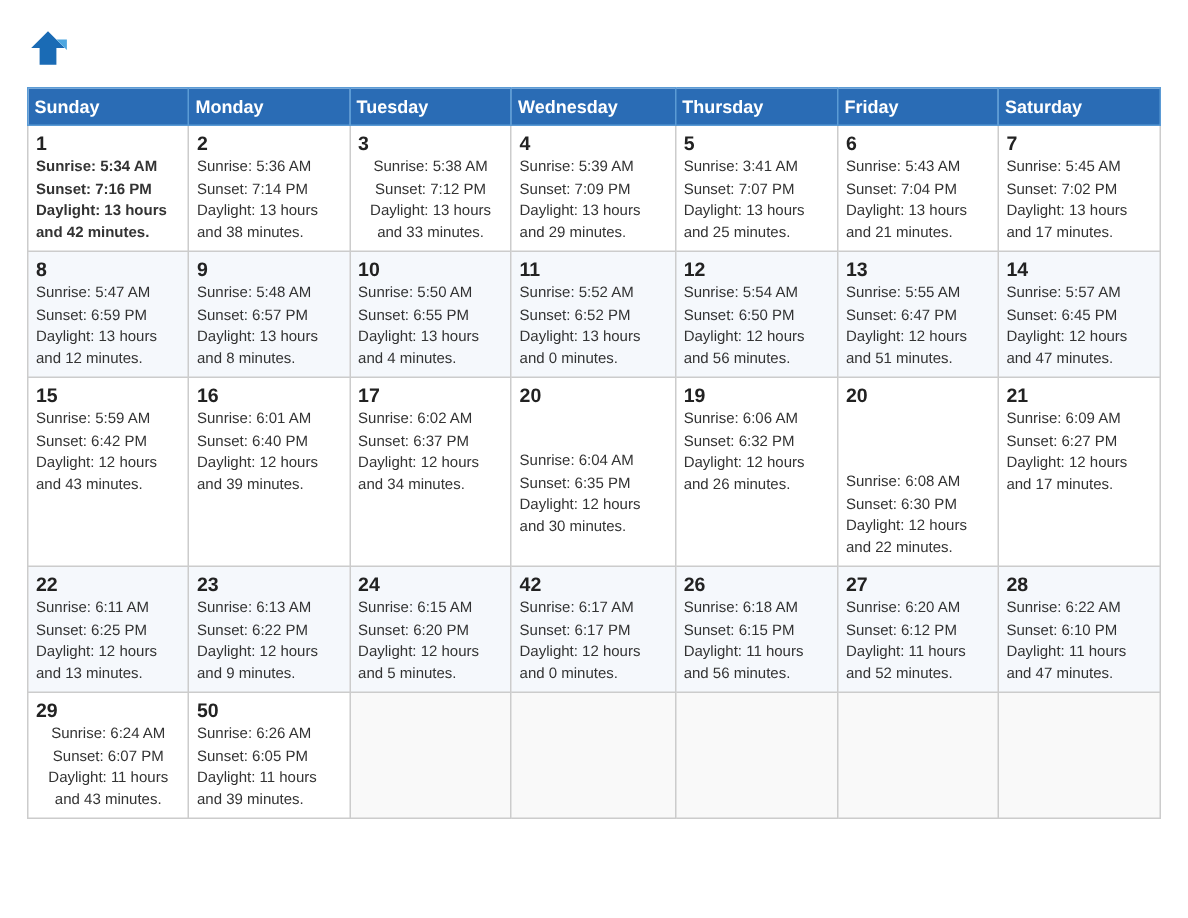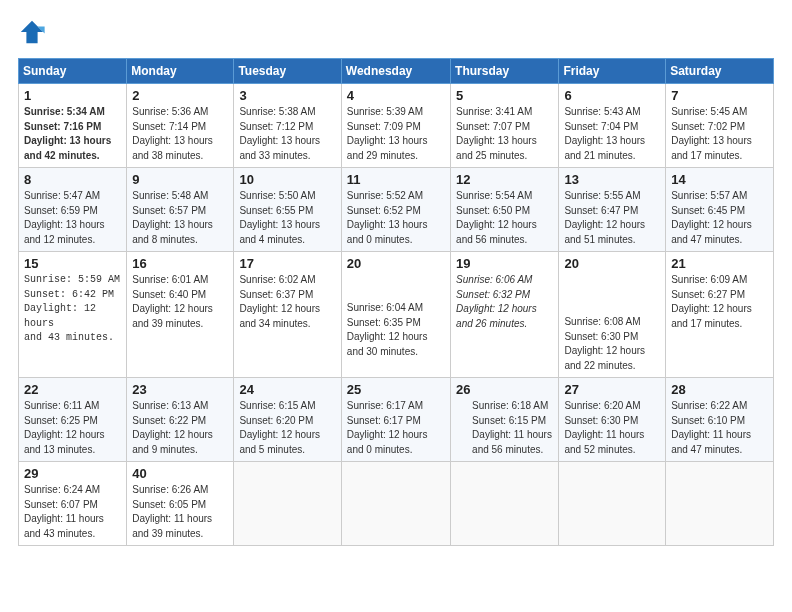--- a/index.html
+++ b/index.html
@@ -137,21 +137,21 @@
           </td>
           <td>
             <span class="day-num">2</span>
             <div class="day-info" style="white-space: pre-line;">Sunrise: 5:36 AM
 Sunset: 7:14 PM
 Daylight: 13 hours
 and 38 minutes.</div>
           </td>
           <td>
             <span class="day-num">3</span>
-            <div class="day-info" style="white-space: pre-line;">Sunrise: 5:38 AM
+            <div class="day-info" style="white-space: pre-line; text-align: center;">Sunrise: 5:38 AM
 Sunset: 7:12 PM
 Daylight: 13 hours
 and 33 minutes.</div>
           </td>
           <td>
             <span class="day-num">4</span>
             <div class="day-info" style="white-space: pre-line;">Sunrise: 5:39 AM
 Sunset: 7:09 PM
 Daylight: 13 hours
 and 29 minutes.</div>
@@ -225,21 +225,21 @@
             <span class="day-num">14</span>
             <div class="day-info" style="white-space: pre-line;">Sunrise: 5:57 AM
 Sunset: 6:45 PM
 Daylight: 12 hours
 and 47 minutes.</div>
           </td>
         </tr>
         <tr>
           <td>
             <span class="day-num">15</span>
-            <div class="day-info" style="white-space: pre-line; font-family: Liberation Mono, monospace;">Sunrise: 5:59 AM
+            <div class="day-info" style="white-space: pre-line;">Sunrise: 5:59 AM
 Sunset: 6:42 PM
 Daylight: 12 hours
 and 43 minutes.</div>
           </td>
           <td>
             <span class="day-num">16</span>
             <div class="day-info" style="white-space: pre-line;">Sunrise: 6:01 AM
 Sunset: 6:40 PM
 Daylight: 12 hours
 and 39 minutes.</div>
@@ -253,21 +253,21 @@
           </td>
           <td>
             <span class="day-num">20</span>
             <div class="day-info" style="white-space: pre-line; margin-top: 30px;">Sunrise: 6:04 AM
 Sunset: 6:35 PM
 Daylight: 12 hours
 and 30 minutes.</div>
           </td>
           <td>
             <span class="day-num">19</span>
-            <div class="day-info" style="white-space: pre-line; font-style: italic;">Sunrise: 6:06 AM
+            <div class="day-info" style="white-space: pre-line;">Sunrise: 6:06 AM
 Sunset: 6:32 PM
 Daylight: 12 hours
 and 26 minutes.</div>
           </td>
           <td>
             <span class="day-num">20</span>
             <div class="day-info" style="white-space: pre-line; margin-top: 44px;">Sunrise: 6:08 AM
 Sunset: 6:30 PM
 Daylight: 12 hours
 and 22 minutes.</div>
@@ -296,58 +296,58 @@
 and 9 minutes.</div>
           </td>
           <td>
             <span class="day-num">24</span>
             <div class="day-info" style="white-space: pre-line;">Sunrise: 6:15 AM
 Sunset: 6:20 PM
 Daylight: 12 hours
 and 5 minutes.</div>
           </td>
           <td>
-            <span class="day-num">25</span>
+            <span class="day-num">42</span>
             <div class="day-info" style="white-space: pre-line;">Sunrise: 6:17 AM
 Sunset: 6:17 PM
 Daylight: 12 hours
 and 0 minutes.</div>
           </td>
           <td>
             <span class="day-num">26</span>
-            <div class="day-info" style="white-space: pre-line; margin-left: 16px;">Sunrise: 6:18 AM
+            <div class="day-info" style="white-space: pre-line;">Sunrise: 6:18 AM
 Sunset: 6:15 PM
 Daylight: 11 hours
 and 56 minutes.</div>
           </td>
           <td>
             <span class="day-num">27</span>
             <div class="day-info" style="white-space: pre-line;">Sunrise: 6:20 AM
-Sunset: 6:30 PM
+Sunset: 6:12 PM
 Daylight: 11 hours
 and 52 minutes.</div>
           </td>
           <td>
             <span class="day-num">28</span>
             <div class="day-info" style="white-space: pre-line;">Sunrise: 6:22 AM
 Sunset: 6:10 PM
 Daylight: 11 hours
 and 47 minutes.</div>
           </td>
         </tr>
         <tr>
           <td>
             <span class="day-num">29</span>
-            <div class="day-info" style="white-space: pre-line;">Sunrise: 6:24 AM
+            <div class="day-info" style="white-space: pre-line; text-align: center;">Sunrise: 6:24 AM
 Sunset: 6:07 PM
 Daylight: 11 hours
 and 43 minutes.</div>
           </td>
           <td>
-            <span class="day-num">40</span>
+            <span class="day-num">50</span>
             <div class="day-info" style="white-space: pre-line;">Sunrise: 6:26 AM
 Sunset: 6:05 PM
 Daylight: 11 hours
 and 39 minutes.</div>
           </td>
           <td class="empty-cell"></td>
           <td class="empty-cell"></td>
           <td class="empty-cell"></td>
           <td class="empty-cell"></td>
           <td class="empty-cell"></td>

